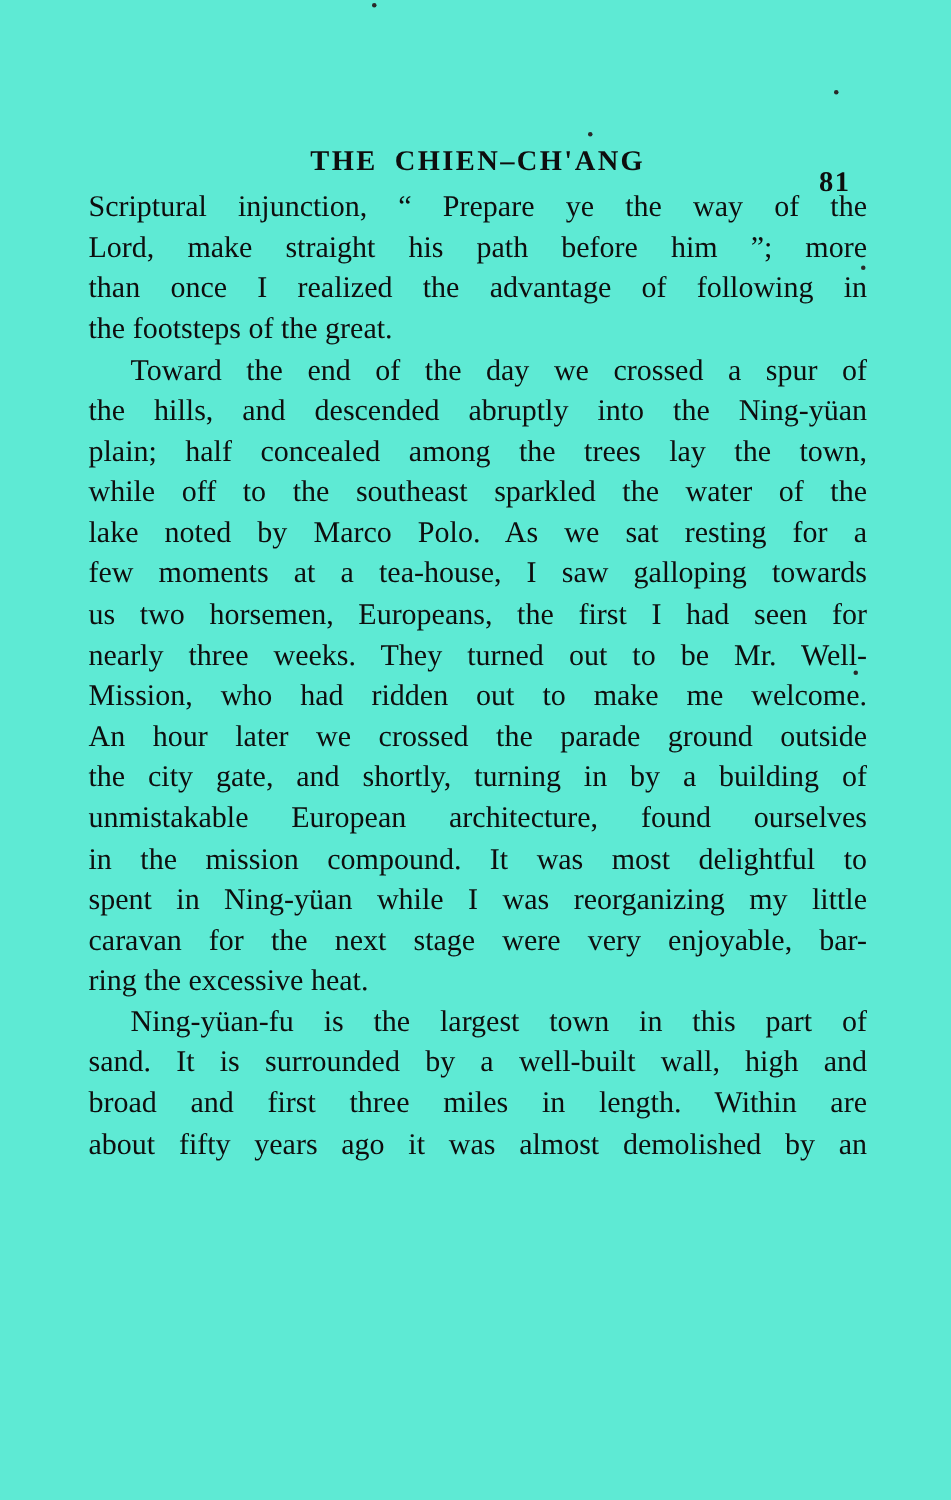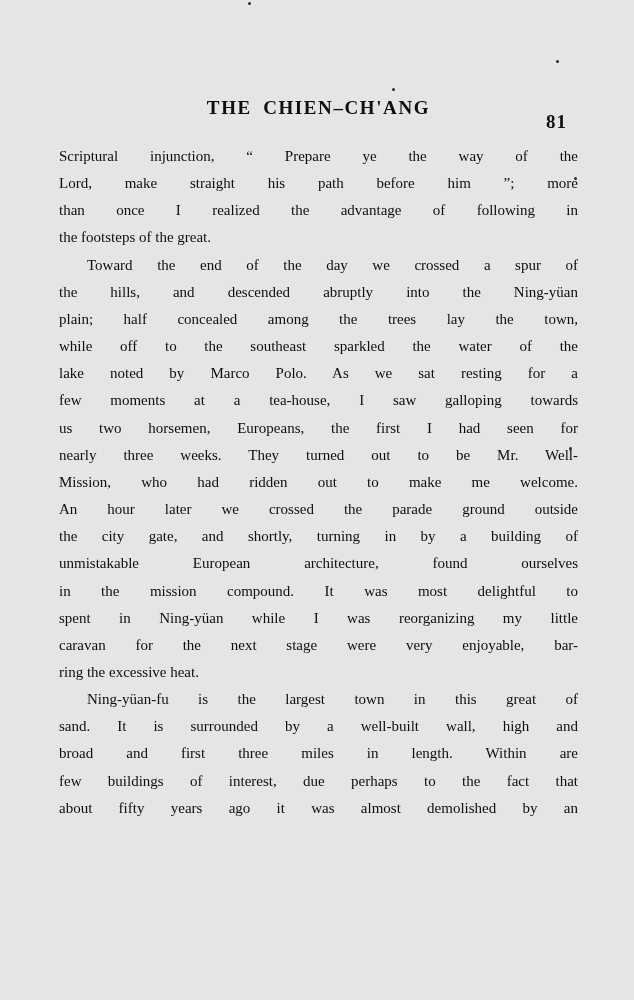--- a/index.html
+++ b/index.html
@@ -4,21 +4,21 @@
 <style>
   html, body {
     margin: 0;
     padding: 0;
     background: #ffffff;
   }
   .page {
     position: relative;
     width: 634px;
     height: 1000px;
-    background: #e5e5e5;
+    background: #5eead4;
     overflow: hidden;
     font-family: "Liberation Serif", "DejaVu Serif", serif;
     color: #0e0e0e;
   }
   .content {
     position: absolute;
     left: 59px;
     top: 97px;
     width: 519px;
   }
@@ -36,22 +36,22 @@
   }
   .page-number {
     position: absolute;
     right: 11px;
     top: 14px;
     font-size: 19px;
     font-weight: bold;
     letter-spacing: 1px;
   }
   .text-block {
-    margin-top: 20px;
-    font-size: 15px;
+    margin-top: 2px;
+    font-size: 20px;
     line-height: 27.15px;
   }
   .paragraph { margin: 0; }
   .line {
     text-align: justify;
     text-align-last: justify;
     min-height: 27.15px;
   }
   .line.first-indent { text-indent: 28px; }
   .line.last-flush { text-align-last: left; }
@@ -91,24 +91,23 @@
           <div class="line">Mission, who had ridden out to make me welcome.</div>
           <div class="line">An hour later we crossed the parade ground outside</div>
           <div class="line">the city gate, and shortly, turning in by a building of</div>
           <div class="line">unmistakable European architecture, found ourselves</div>
           <div class="line">in the mission compound. It was most delightful to</div>
           <div class="line">spent in Ning-yüan while I was reorganizing my little</div>
           <div class="line">caravan for the next stage were very enjoyable, bar-</div>
           <div class="line last-flush">ring the excessive heat.</div>
         </div>
         <div class="paragraph">
-          <div class="line first-indent">Ning-yüan-fu is the largest town in this great of</div>
+          <div class="line first-indent">Ning-yüan-fu is the largest town in this part of</div>
           <div class="line">sand. It is surrounded by a well-built wall, high and</div>
           <div class="line">broad and first three miles in length. Within are</div>
-          <div class="line">few buildings of interest, due perhaps to the fact that</div>
           <div class="line">about fifty years ago it was almost demolished by an</div>
         </div>
       </div>
   </div>
 <div class="speck" style="left: 248px; top: 2px;"></div>
     <div class="speck" style="left: 556px; top: 60px;"></div>
     <div class="speck" style="left: 392px; top: 88px;"></div>
     <div class="speck" style="left: 574px; top: 177px;"></div>
     <div class="speck" style="left: 569px; top: 447px;"></div>
   </div>

